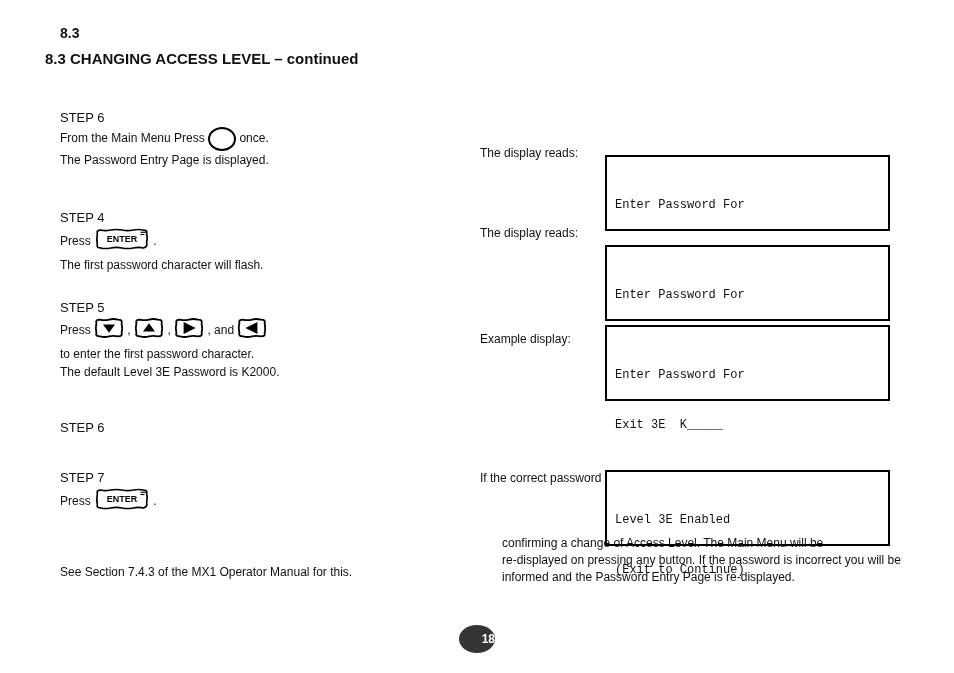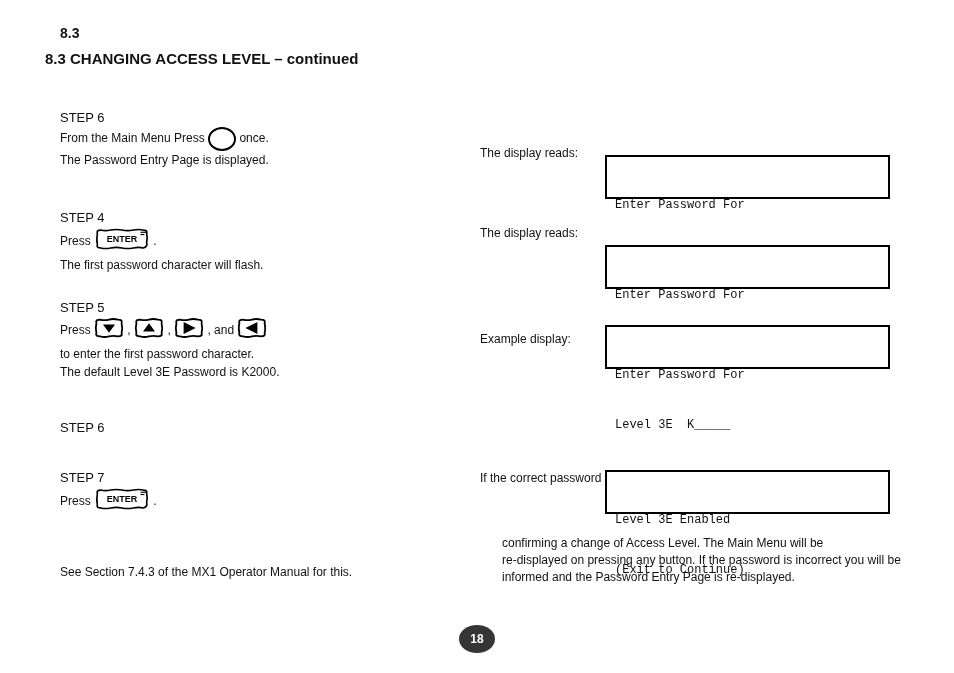--- a/index.html
+++ b/index.html
@@ -43,21 +43,21 @@
   .step-text {
     font-size: 12px;
     line-height: 1.4;
   }
   .step-sub {
     font-size: 12px;
     margin-top: 2px;
   }
   .display-box {
     border: 2px solid #000;
-    height: 44px;
+    height: 76px;
     width: 285px;
     padding: 6px 8px;
     font-family: "Courier New", monospace;
     font-size: 12px;
     line-height: 1.4;
     white-space: pre;
     background: #fff;
     position: absolute;
   }
   .circle-btn {
@@ -193,32 +193,32 @@
 <div class="display-box" style="top:245px; left:605px;">
   <div>Enter Password For</div>
   <div>Level 3E  A_____</div>
 </div>
 
 <div class="rcol" style="top:315px;margin-top:16px;">
   <div class="step-text">Example display:</div>
 </div>
 <div class="display-box" style="top:325px; left:605px;">
   <div>Enter Password For</div>
-  <div>Level 3E  K_____</div>
+  <div>Exit 3E  K_____</div>
 </div>
 
 <div class="rcol" style="top:470px;">
   <div class="step-text">If the correct password has been entered, you will see the screen opposite </div>
 </div>
 <div class="display-box" style="top:470px; left:605px;">
   <div>Level 3E Enabled</div>
   <div>(Exit to Continue)</div>
 </div>
 <div class="rcol" style="top:535px;margin-left:22px;">
   <div class="step-text">confirming a change of Access Level.  The Main Menu will be </div>
   <div class="step-text">re-displayed on pressing any button.  If the password is incorrect you will be informed and the Password Entry Page is re-displayed.</div>
 </div>
 
 <div class="lcol" style="top:560px;">
   <div class="step-text" style="margin-top:4px;">See Section 7.4.3 of the MX1 Operator Manual for this.</div>
 </div>
 
-<div class="footer-badge" style="top:625px;">18</div>
+<div class="footer-badge" style="top:625px;text-align:right;">18</div>
 
 </body></html>

